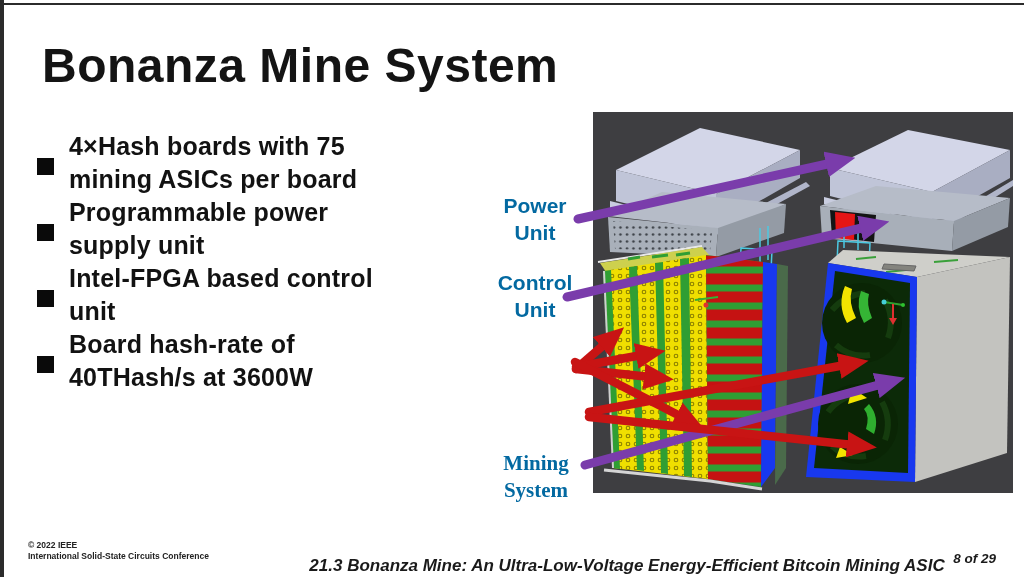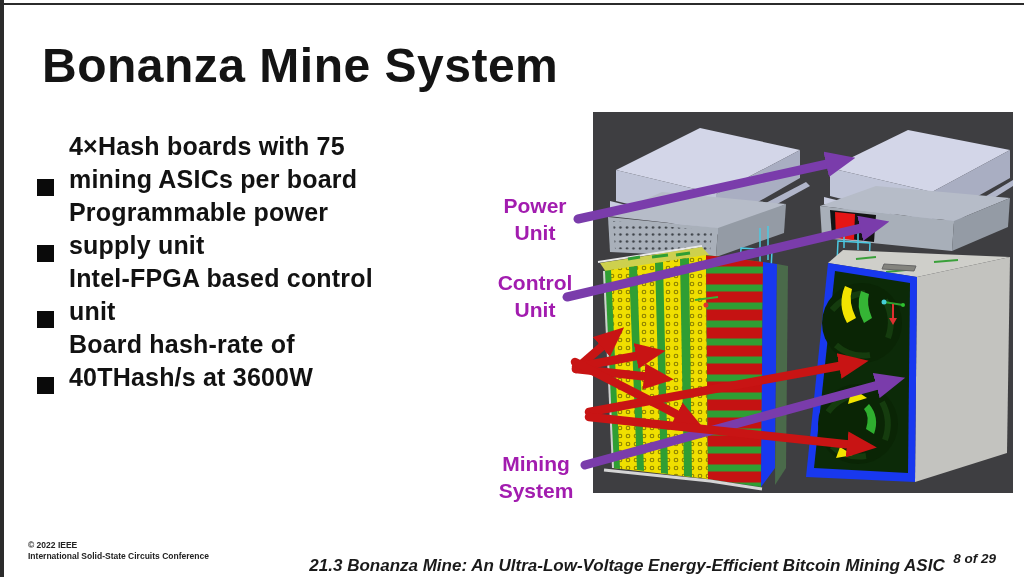--- a/index.html
+++ b/index.html
@@ -7,31 +7,31 @@
     position:relative;width:1024px;height:577px;background:#ffffff;
     overflow:hidden;font-family:"Liberation Sans",sans-serif;
   }
   .frame-left{position:absolute;left:0;top:0;width:4px;height:577px;background:#2b2b2b;}
   .frame-top{position:absolute;left:0;top:3px;width:1024px;height:2px;background:#2b2b2b;}
   .title{
     position:absolute;left:42px;top:38px;font-size:48px;font-weight:bold;
     color:#141414;letter-spacing:0.5px;white-space:nowrap;
   }
   .bullets{position:absolute;left:37px;top:130px;width:440px;}
-  .bullet-item{display:flex;align-items:flex-end;}
+  .bullet-item{display:flex;align-items:center;}
   .bullet-sq{flex:0 0 17px;width:17px;height:17px;background:#0a0a0a;margin-top:7px;margin-right:15px;}
   .bullet-text{
     font-size:25px;font-weight:bold;line-height:33px;color:#121212;
     white-space:pre-line;letter-spacing:0.2px;
   }
   .fig-label{
     position:absolute;width:130px;text-align:center;font-weight:bold;
     font-size:21px;line-height:27px;white-space:pre-line;
   }
-  .lbl-purple{color:#a21caf;}
+  .lbl-purple{color:#0369a1;}
   .lbl-red{color:#C00000;}
   .overlay-svg{position:absolute;left:0;top:0;pointer-events:none;}
   .footer-copy{
     position:absolute;left:28px;top:540px;font-size:8.5px;line-height:11px;
     font-weight:bold;color:#222;white-space:pre-line;
   }
   .footer-title{
     position:absolute;left:627px;top:556px;transform:translateX(-50%);
     font-size:17px;font-weight:bold;font-style:italic;color:#1a1a1a;white-space:nowrap;
   }
@@ -69,21 +69,21 @@
       <div class="bullet-sq"></div>
       <div class="bullet-text">Board hash-rate of
 40THash/s at 3600W</div>
     </div>
   </div>
 
   <div class="fig-label lbl-purple" style="left:470px;top:192px;">Power
 Unit</div>
   <div class="fig-label lbl-purple" style="left:470px;top:269px;">Control
 Unit</div>
-  <div class="fig-label lbl-purple" style="left:471px;top:450px;">Mining
+  <div class="fig-label lbl-purple" style="left:471px;top:450px;font-family:Liberation Serif, serif;">Mining
 System</div>
 
   <svg class="overlay-svg" width="1024" height="577" viewBox="0 0 1024 577">
     <defs>
       <clipPath id="figclip">
           <rect x="593" y="112" width="420" height="381"></rect>
         </clipPath>
       <pattern id="dotsY" patternUnits="userSpaceOnUse" width="8" height="8">
         <circle cx="4" cy="4" r="1.8" fill="none" stroke="#8a7f00" stroke-width="1.1"></circle>
       </pattern>

